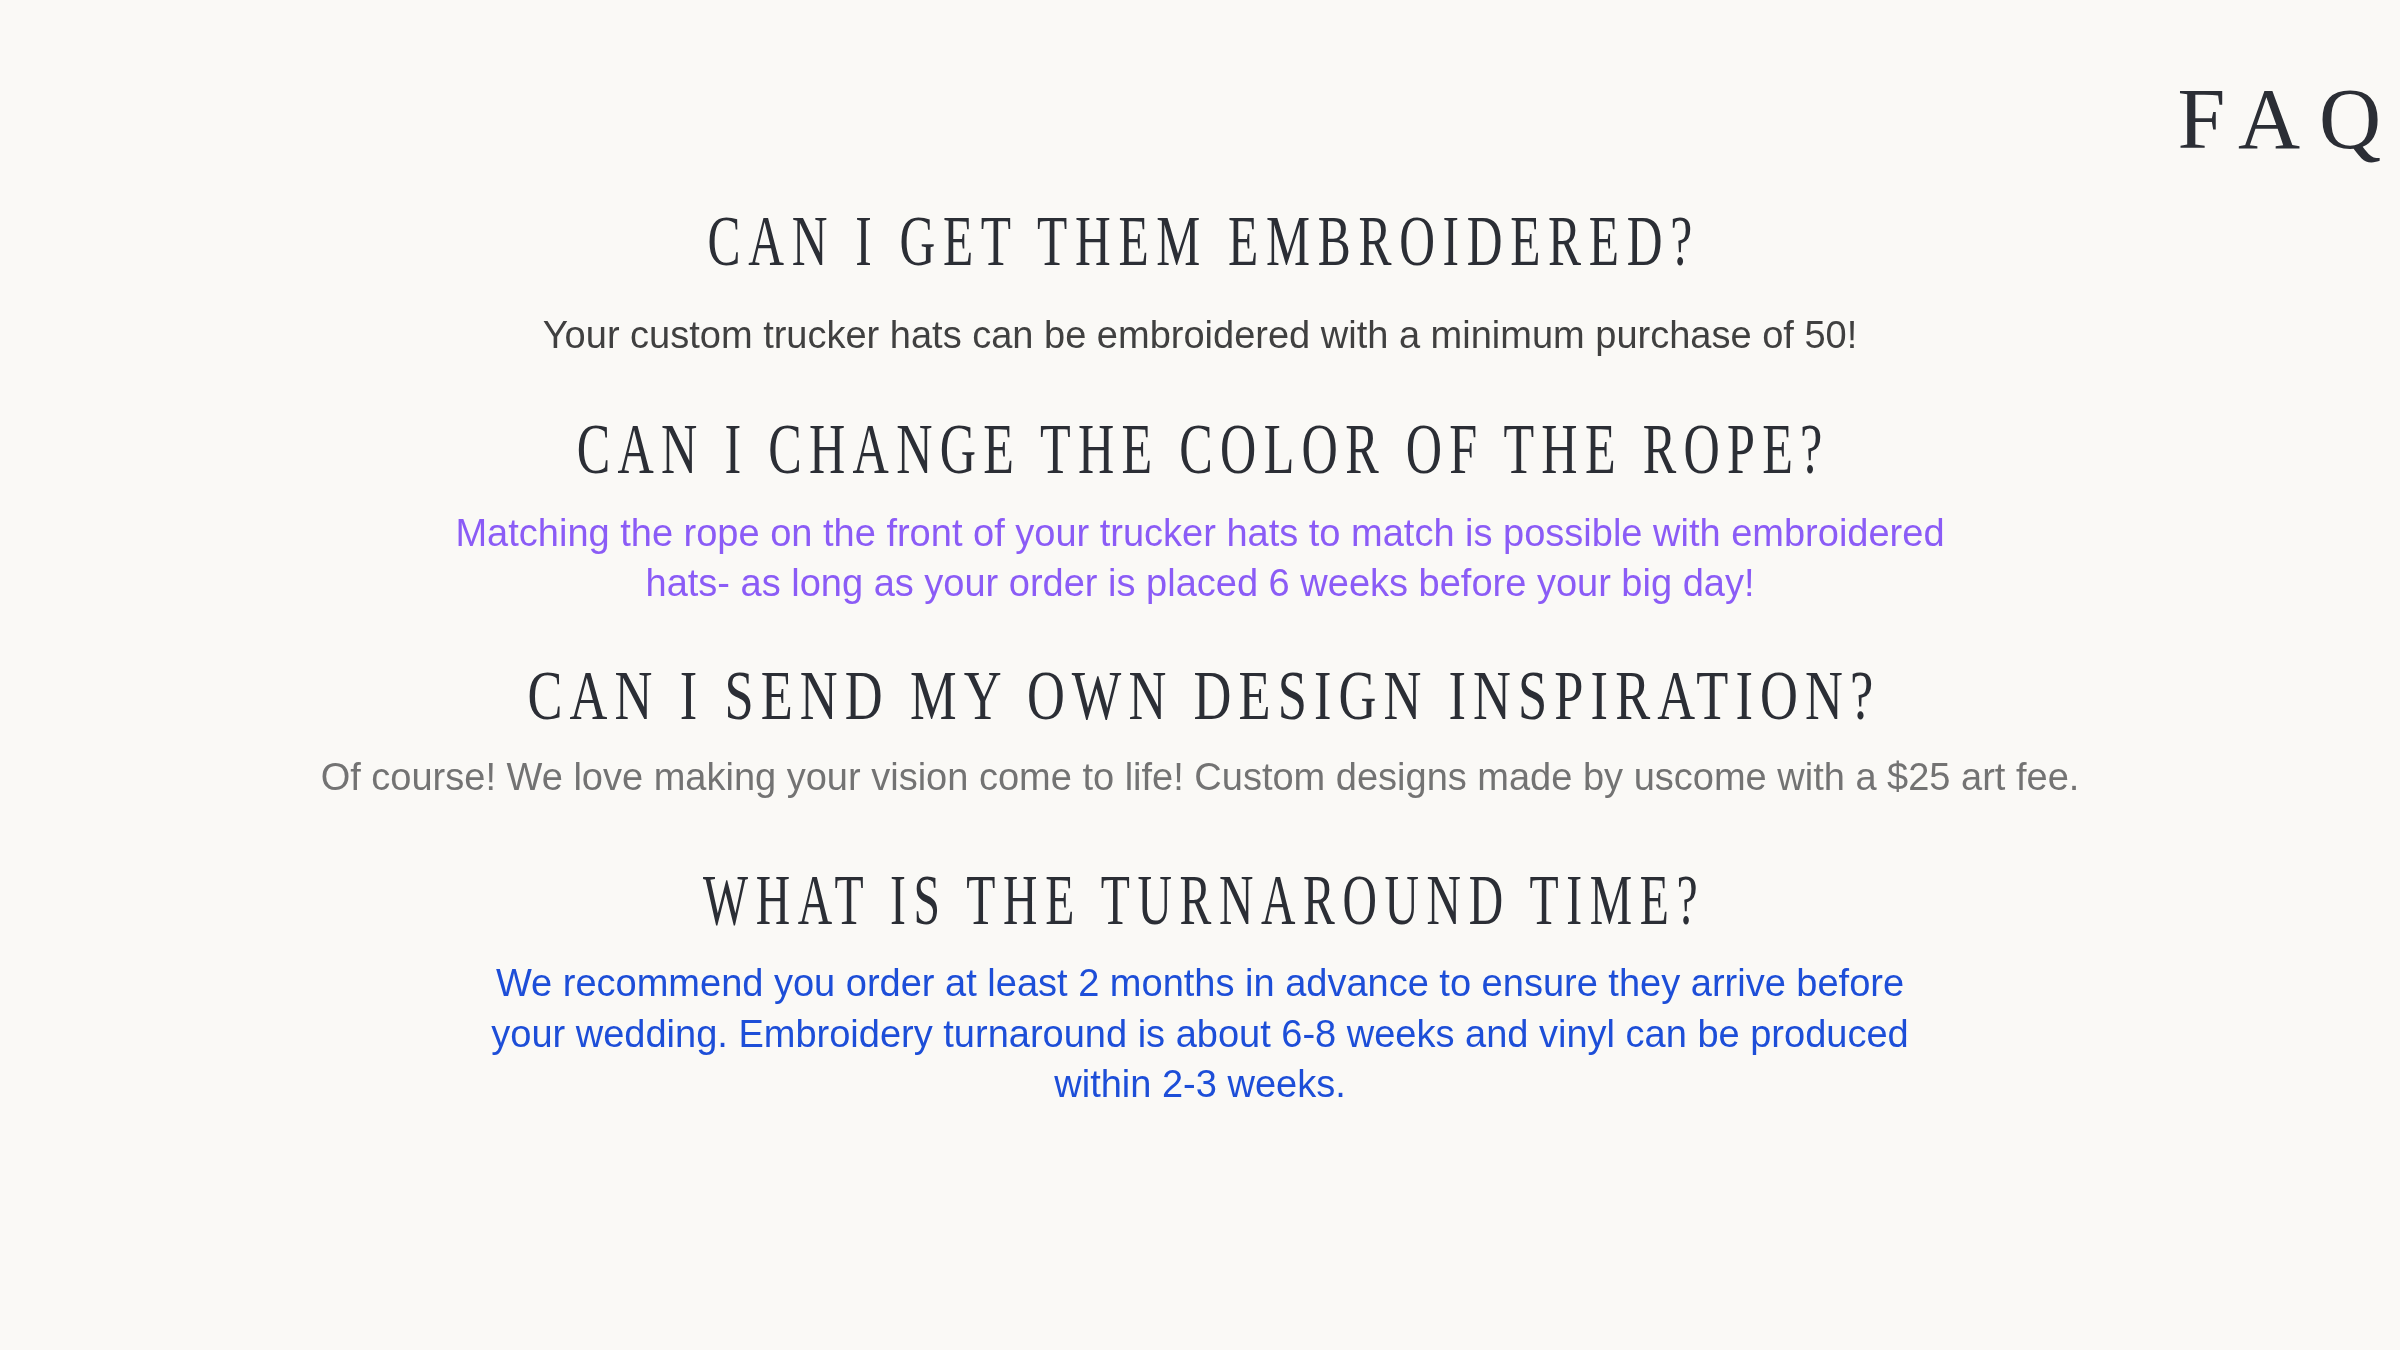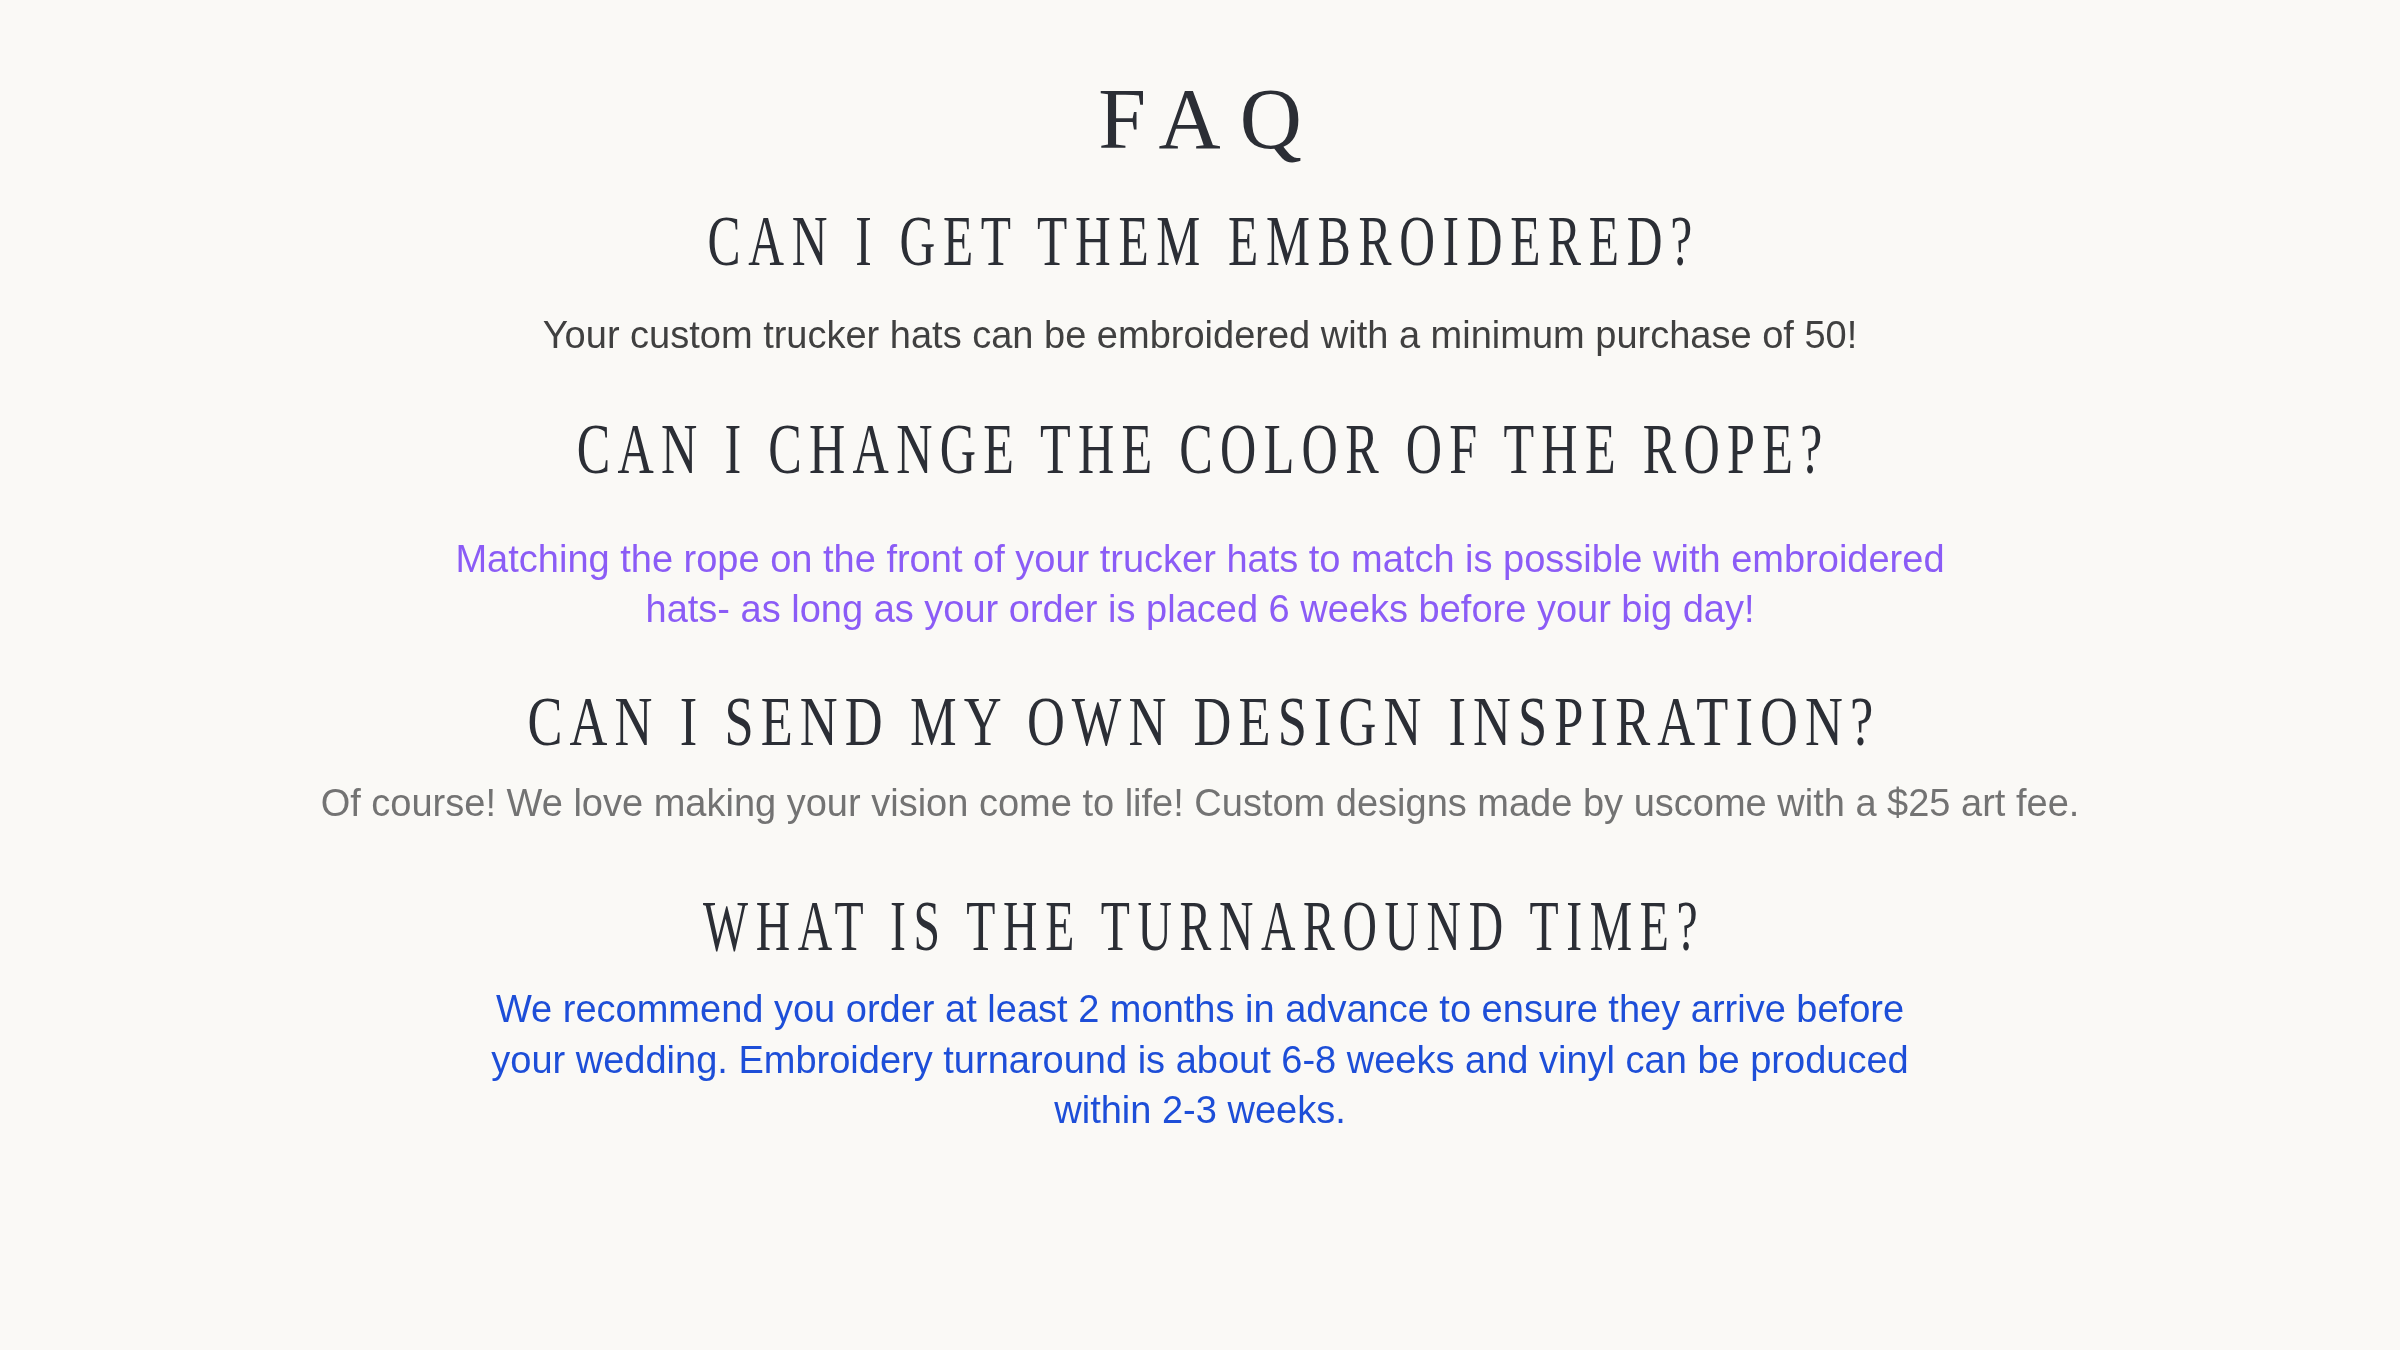--- a/index.html
+++ b/index.html
@@ -15,21 +15,21 @@
   }
 
   #page {
     width: 2400px;
     height: 1350px;
     background: #faf9f6;
     position: relative;
     box-sizing: border-box;
     display: flex;
     flex-direction: column;
-    align-items: center;
+    align-items: flex-end;
   }
 
   
   .faq-title {
     font-family: "Liberation Serif", "DejaVu Serif", serif;
     font-size: 86px;
     font-weight: 400;
     letter-spacing: 0.22em;
     color: #2f333a;
     margin-top: 76px;
@@ -78,21 +78,21 @@
 
   
   .item-0 { margin-top: 42px; }
   .item-0 .faq-question {
     font-size: 72px;
     letter-spacing: 0.155em;
     text-indent: 0.155em;
   }
   .item-0 .faq-answer { margin-top: 30px; }
 
-  .item-1 { margin-top: 52px; gap: 26px; }
+  .item-1 { margin-top: 52px; }
   .item-1 .faq-question {
     font-size: 72px;
     letter-spacing: 0.145em;
     text-indent: 0.145em;
     transform: scaleX(0.995);
   }
   .item-1 .faq-answer { margin-top: 20px; }
 
   .item-2 { margin-top: 50px; }
   .item-2 .faq-question {

